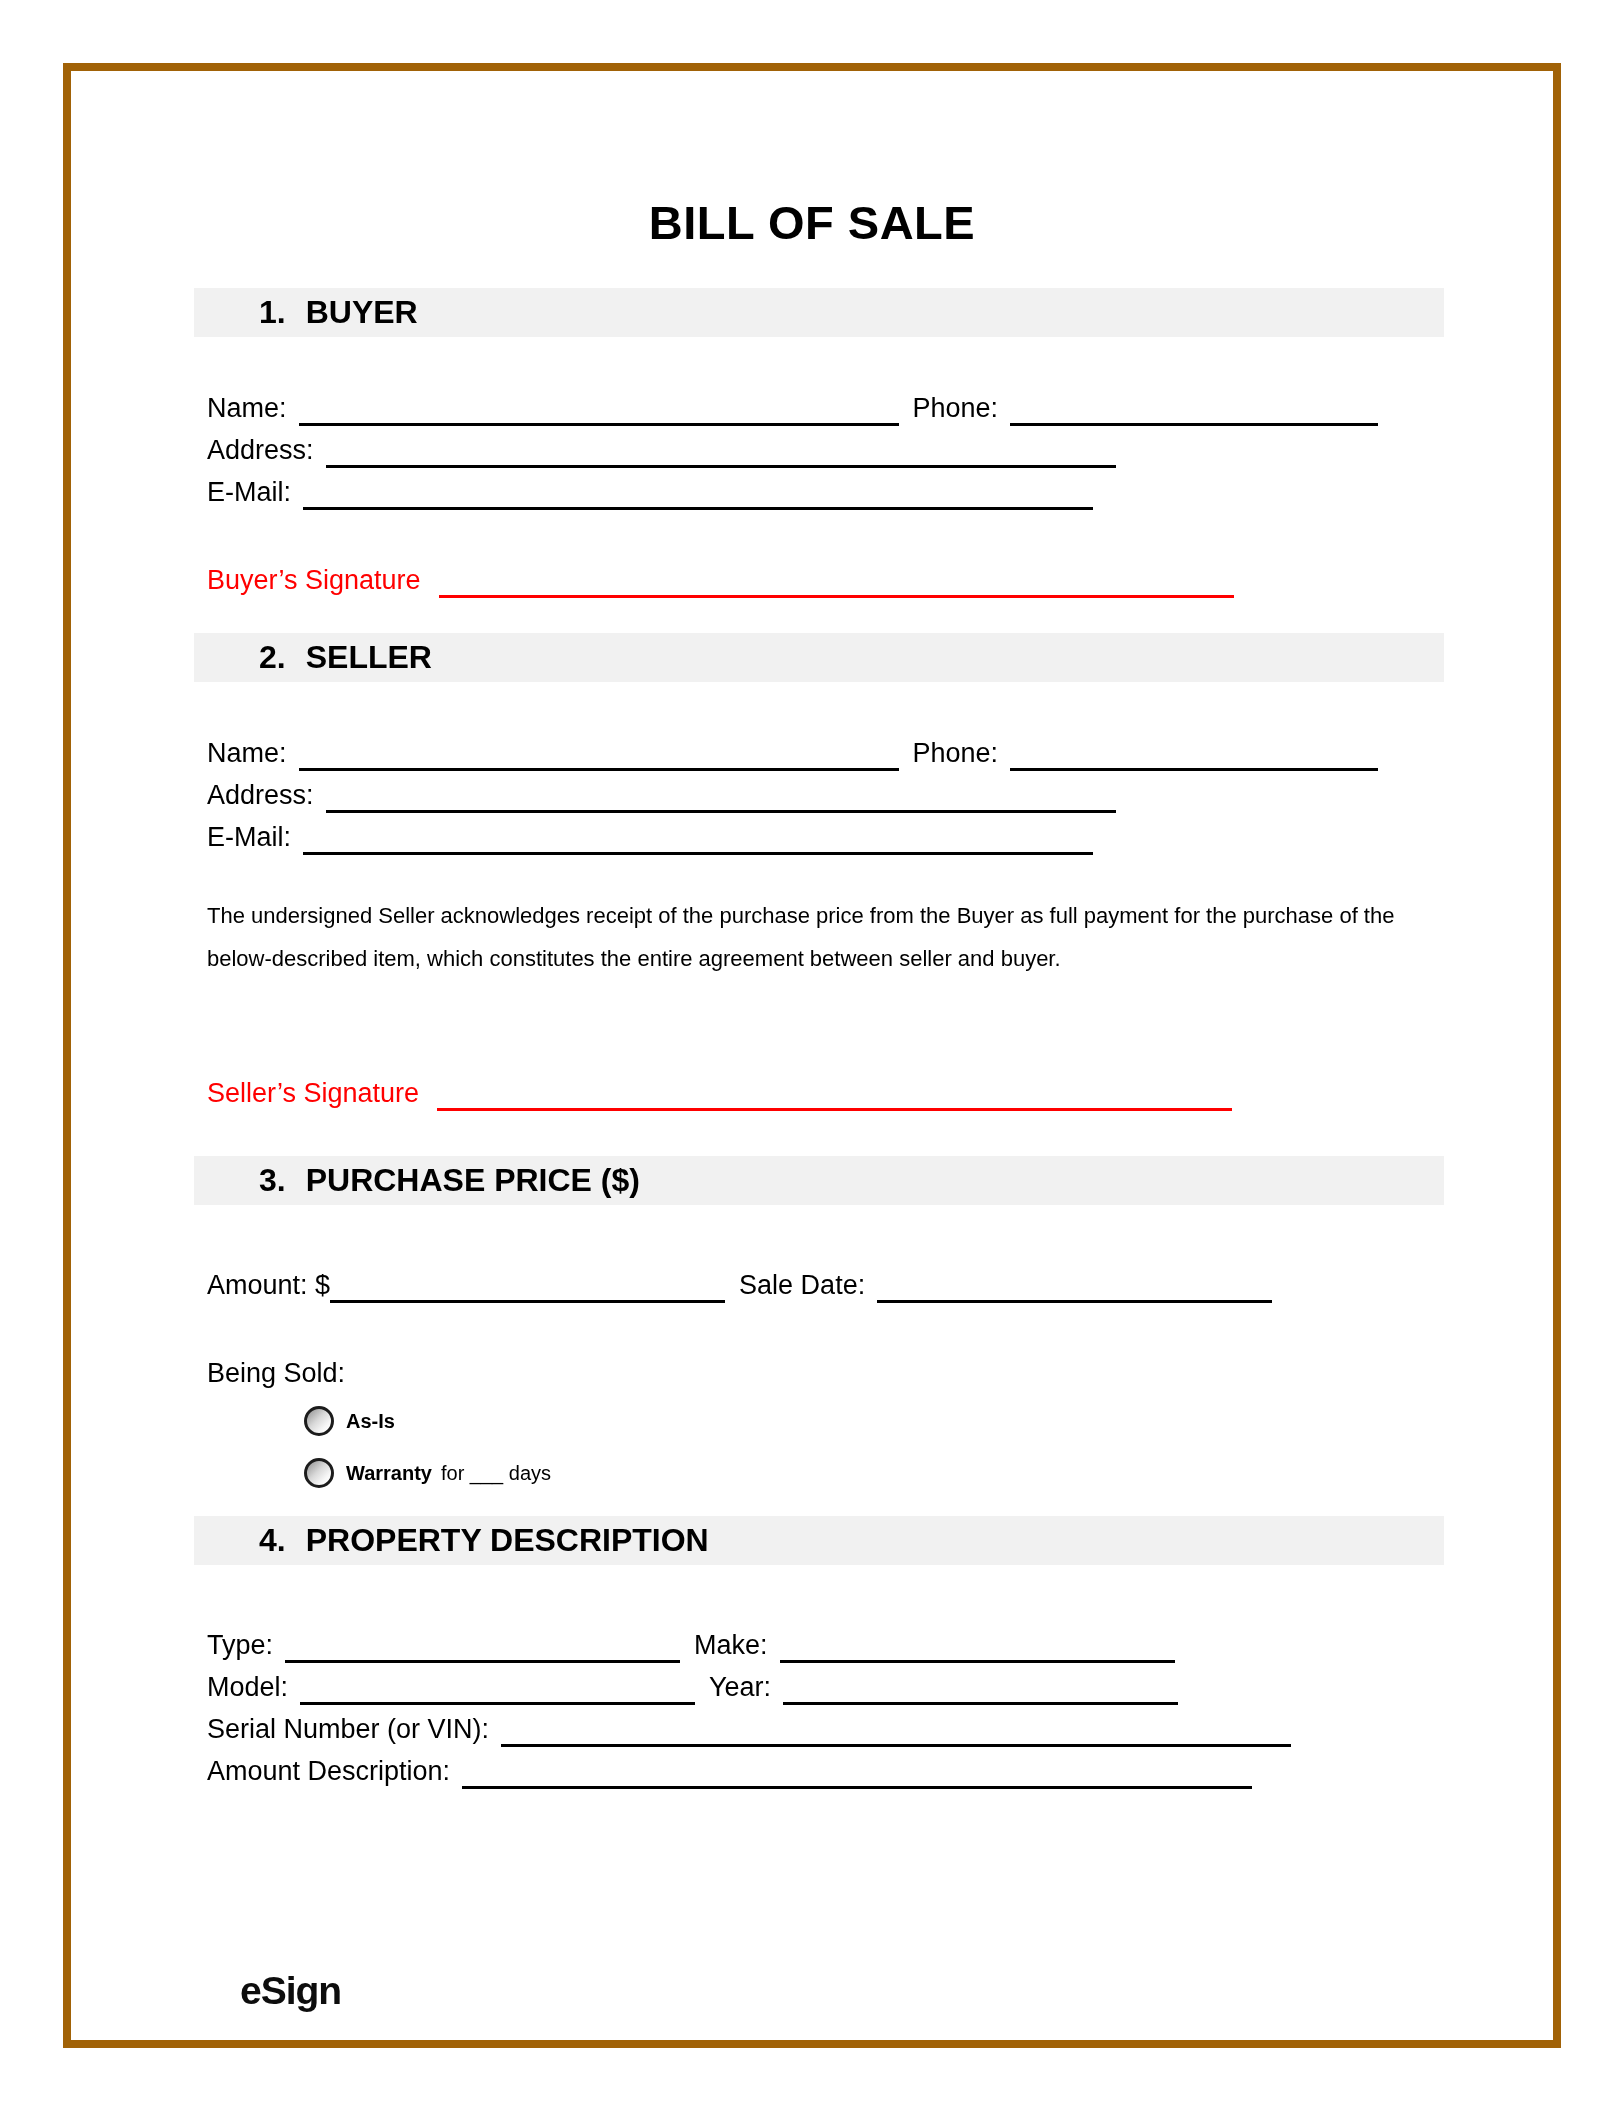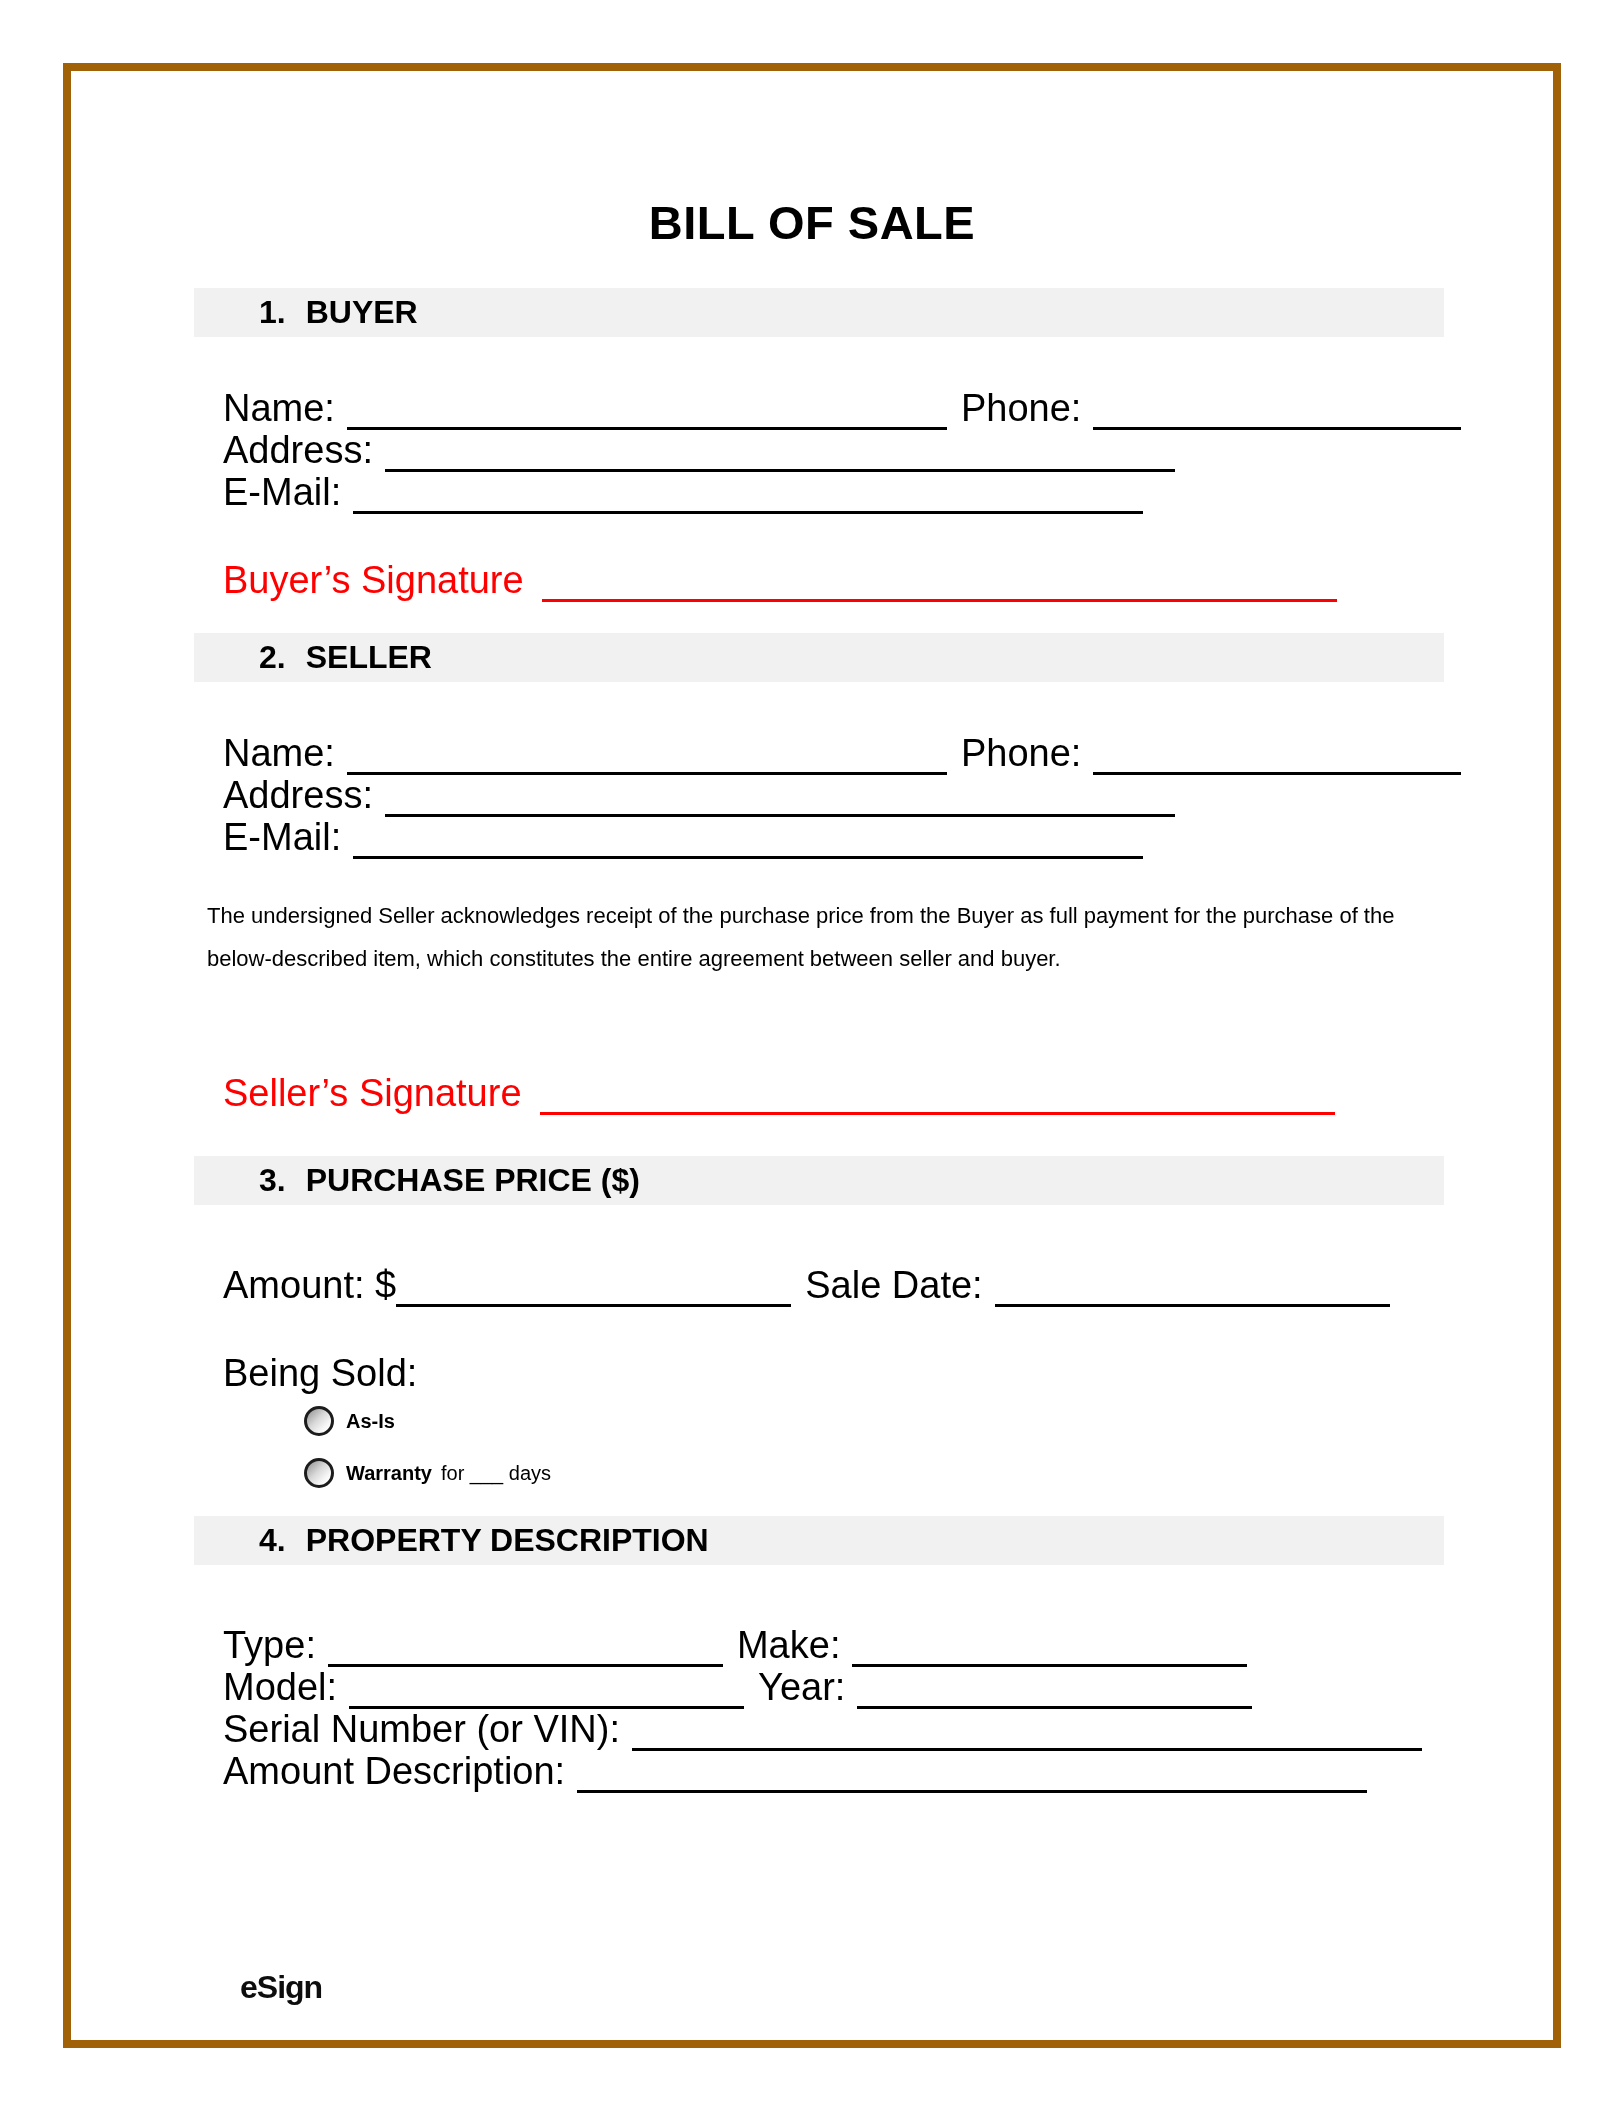--- a/index.html
+++ b/index.html
@@ -41,22 +41,22 @@
     display: flex;
     align-items: center;
     padding-left: 65px;
     box-sizing: border-box;
     font-size: 32px;
     font-weight: bold;
   }
   .section-bar .sec-title { margin-left: 20px; }
   .row {
     position: absolute;
-    left: 152px;
-    font-size: 38px;
+    left: 136px;
+    font-size: 27px;
     line-height: 42px;
     white-space: nowrap;
     text-align: right;
   }
   .bl {
     display: inline-block;
     height: 30px;
     border-bottom: 3px solid #000;
     vertical-align: -9px;
     margin-left: 12px;
@@ -96,21 +96,21 @@
     background: linear-gradient(135deg, #9e9e9e 10%, #d9d9d9 45%, #f8f8f8 75%, #ffffff 95%);
     margin-right: 12px;
     flex: 0 0 auto;
   }
   .opt-bold { font-weight: bold; }
   .opt-rest { margin-left: 9px; }
   .brand {
     position: absolute;
     left: 169px;
     top: 1898px;
-    font-size: 32px;
+    font-size: 39px;
     font-weight: bold;
     letter-spacing: -1px;
     color: #0d0d0d;
   }
 </style>
 </head>
 <body>
 
 <div class="page">
 

